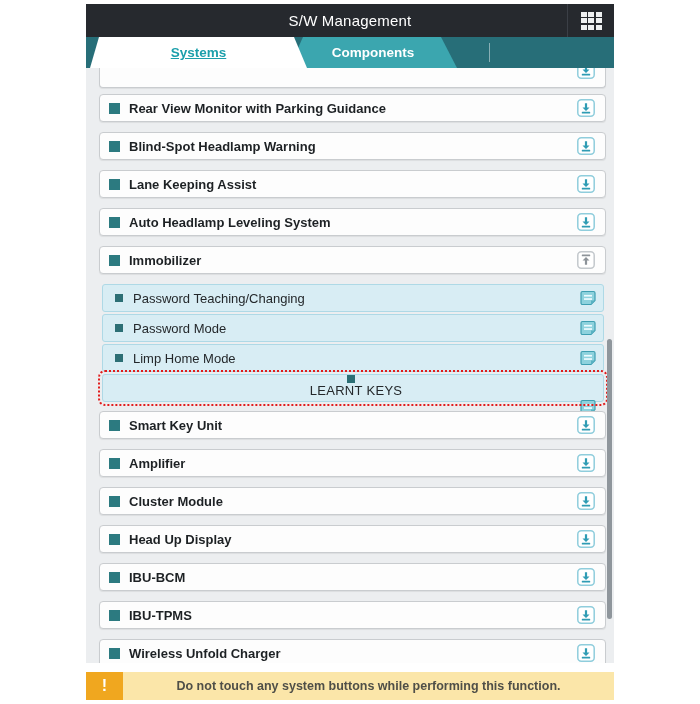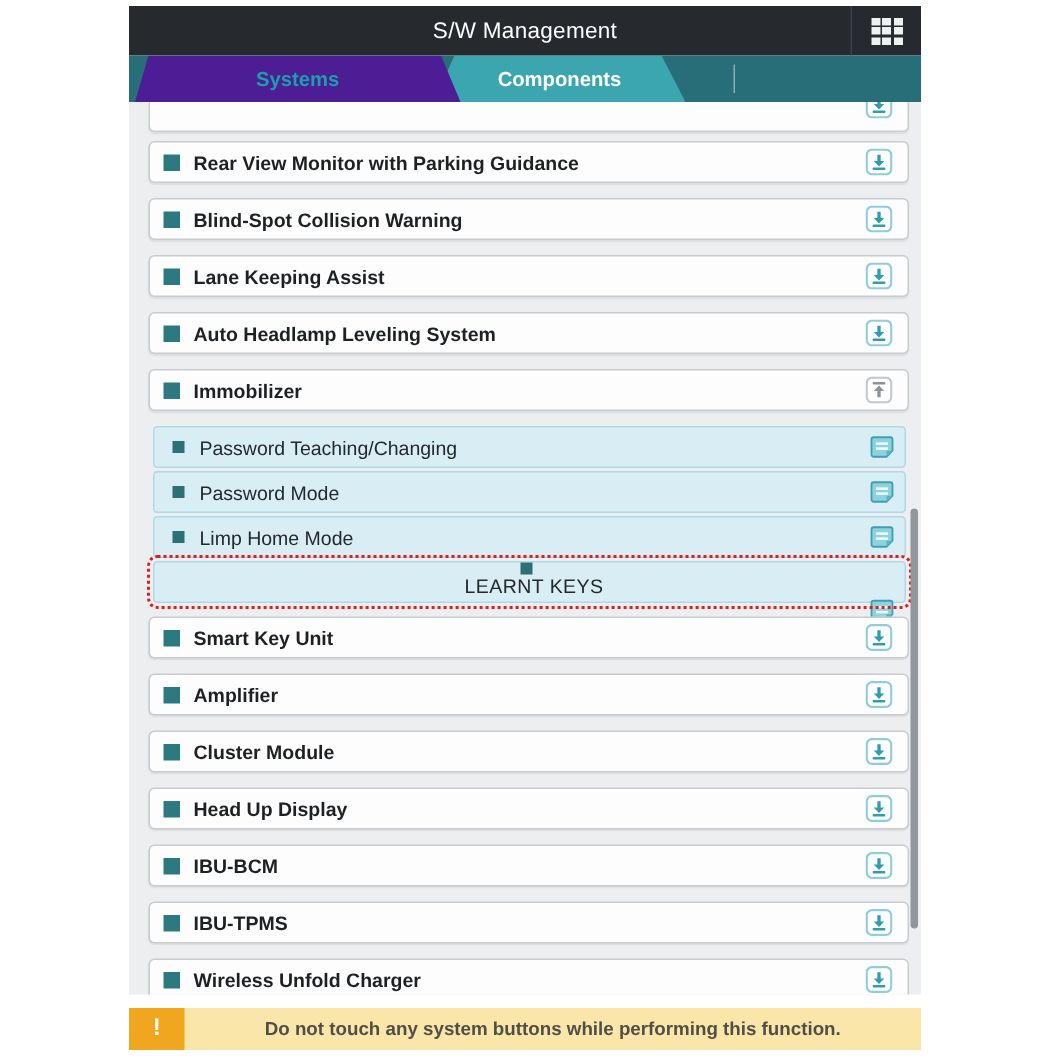--- a/index.html
+++ b/index.html
@@ -15,22 +15,22 @@
     font-size:15px; letter-spacing:.2px; }
   .menu-btn { position:absolute; right:0; top:0; width:47px; height:33px;
     border-left:1px solid #3b3f46; display:flex; align-items:center; justify-content:center; cursor:pointer; }
   .grid-icon { display:grid; grid-template-columns:repeat(3,6px); grid-template-rows:repeat(3,5px); gap:1.5px; }
   .grid-icon i { background:#eef0f1; display:block; }
 
   
   .tabbar { position:relative; height:31px; background:#276e78; }
   .tab { position:absolute; top:0; height:31px; text-align:center;
     font-weight:bold; font-size:13.5px; line-height:31px; cursor:pointer; }
-  .tab-systems { left:4px; width:217px; background:#4c1d95; color:#1b9fab; z-index:2;
-    clip-path:polygon(9px 0, 204px 0, 217px 100%, 0 100%); }
+  .tab-systems { left:4px; width:217px; background:#ffffff; color:#1b9fab; z-index:2;
+    clip-path:polygon(9px 0, 204px 0, 217px 100%, 0 100%);text-decoration:underline; }
   .tab-components { left:203px; width:168px; background:#3ba6af; color:#ffffff; z-index:1;
     clip-path:polygon(14px 0, 152px 0, 168px 100%, 0 100%); }
   .tab-divider { position:absolute; left:403px; top:6px; width:1px; height:19px;
     background:rgba(255,255,255,.45); }
   .unfold-all { position:absolute; left:404px; right:0; top:0; height:31px;
     line-height:31px; text-align:center; color:#ffffff; font-weight:bold;
     font-size:12px; cursor:pointer; }
 
   
   .content { position:relative; margin-top:0; height:595px; background:#eceef0;
@@ -113,21 +113,21 @@
           <span class="action">
             <svg width="18" height="18" viewBox="0 0 18 18">
               <rect x="0.8" y="0.8" width="16.4" height="16.4" rx="3.5" fill="#ffffff" stroke="#8fcddc" stroke-width="1.5"></rect>
               <path d="M7.9 4.2h2.2v4.2h2.4L9 12 5.5 8.4h2.4Z" fill="#2f9cb4"></path>
               <rect x="4.8" y="12.7" width="8.4" height="1.7" rx="0.5" fill="#2f9cb4"></rect>
             </svg>
           </span>
         </div>
         <div class="card row-main">
           <span class="bullet"></span>
-          <span class="label">Blind-Spot Collision Warning</span>
+          <span class="label">Blind-Spot Headlamp Warning</span>
           <span class="action">
             <svg width="18" height="18" viewBox="0 0 18 18">
               <rect x="0.8" y="0.8" width="16.4" height="16.4" rx="3.5" fill="#ffffff" stroke="#8fcddc" stroke-width="1.5"></rect>
               <path d="M7.9 4.2h2.2v4.2h2.4L9 12 5.5 8.4h2.4Z" fill="#2f9cb4"></path>
               <rect x="4.8" y="12.7" width="8.4" height="1.7" rx="0.5" fill="#2f9cb4"></rect>
             </svg>
           </span>
         </div>
         <div class="card row-main">
           <span class="bullet"></span>

